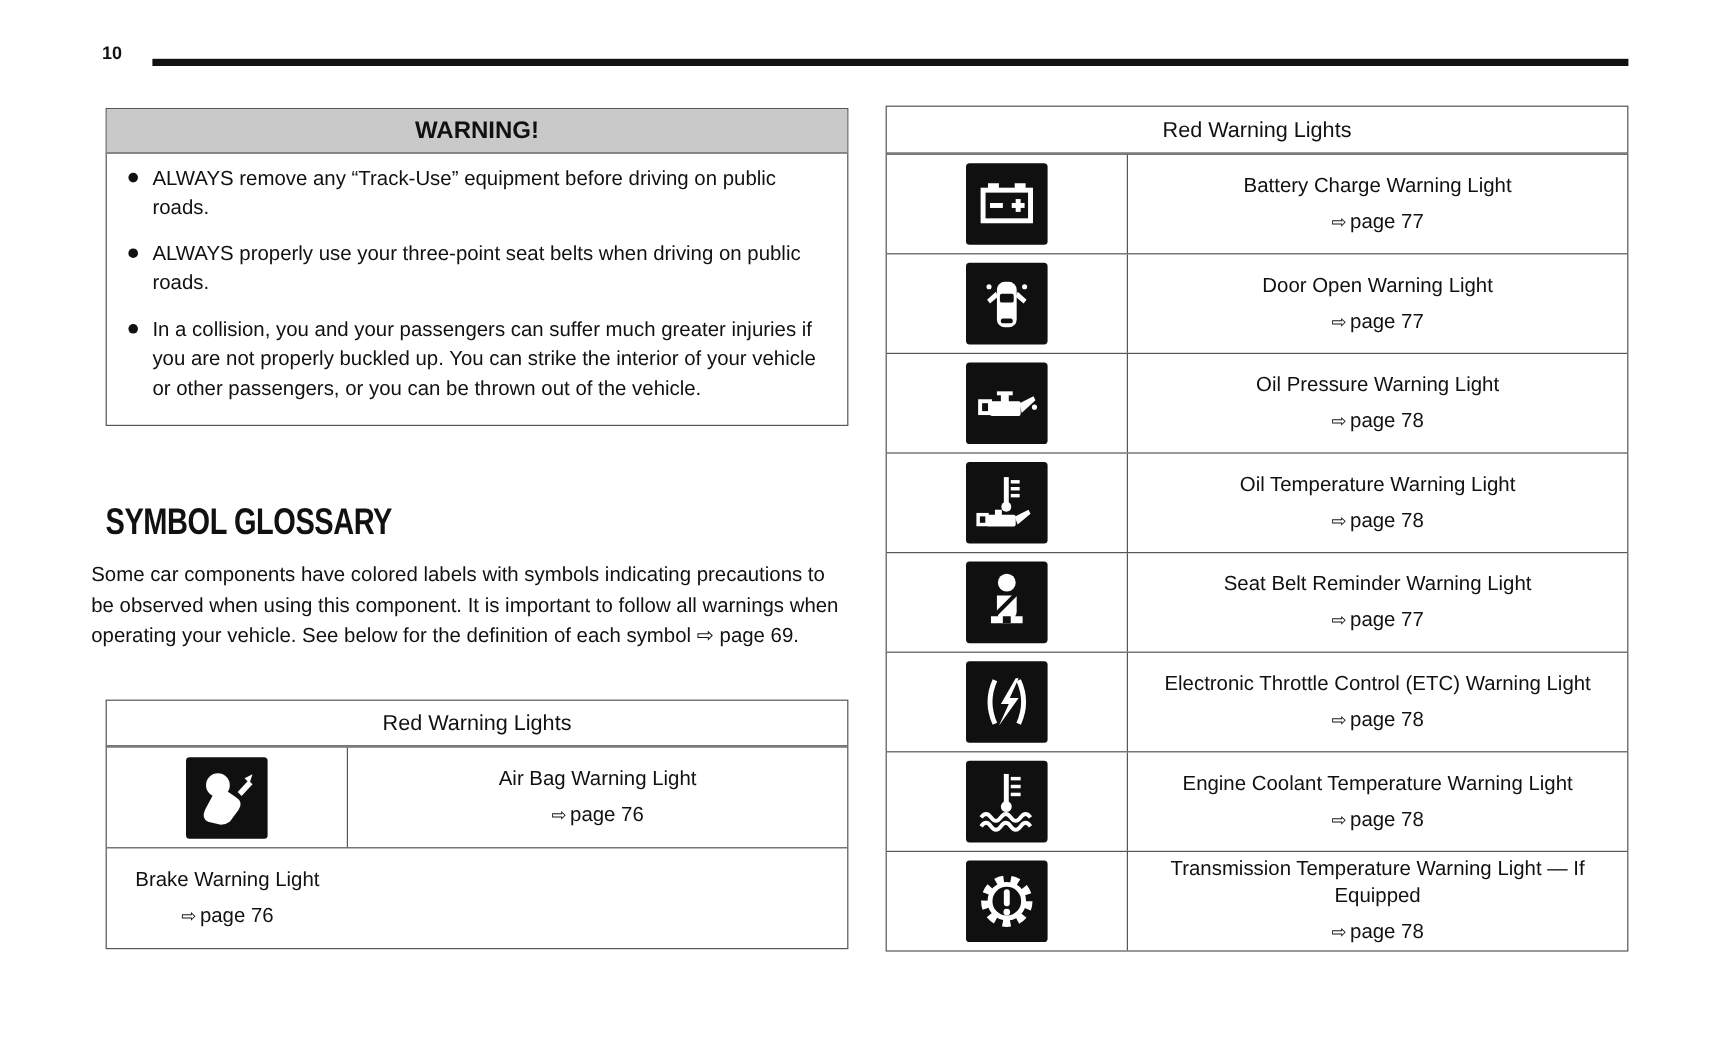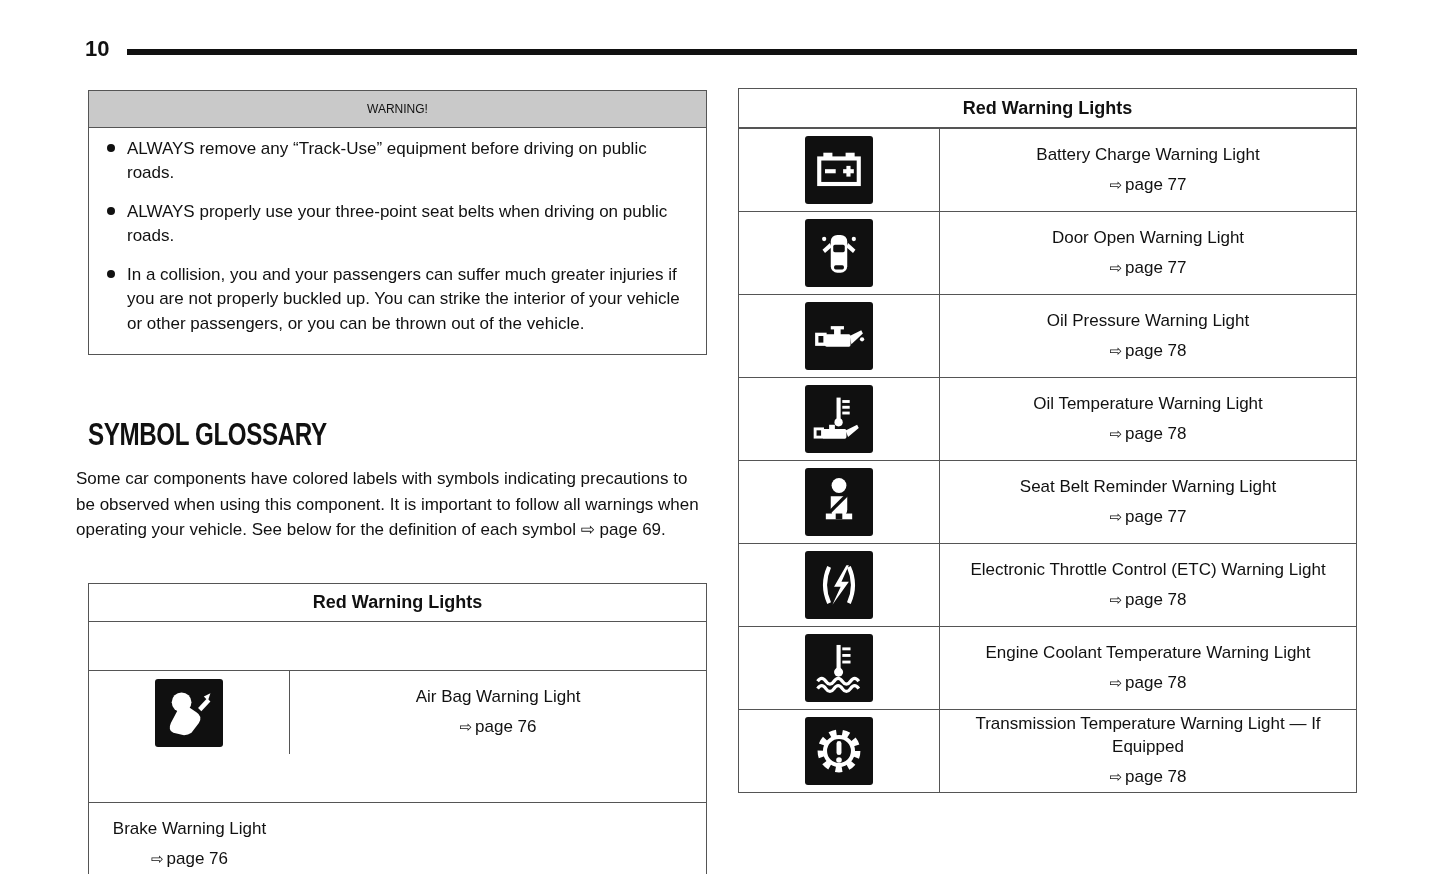--- a/index.html
+++ b/index.html
@@ -3,29 +3,29 @@
 <meta charset="utf-8">
 <style>
   * { margin:0; padding:0; box-sizing:border-box; }
   html,body { background:#ffffff; }
   .page {
     position:relative; width:1445px; height:874px; background:#ffffff;
     font-family:"Liberation Sans", sans-serif; color:#111;
     overflow:hidden;
   }
   
-  .page-number { position:absolute; left:85px; top:36px; font-size:22px; font-weight:600; }
+  .page-number { position:absolute; left:85px; top:36px; font-size:15px; font-weight:600; }
   .top-rule { position:absolute; left:127px; top:49px; width:1230px; height:6px; background:#111; }
 
   
   .warning-box { position:absolute; left:88px; top:90px; width:619px; border:1px solid #555; background:#fff; }
   .warning-header {
     height:37px; background:#c9c9c9; border-bottom:1px solid #555;
     display:flex; align-items:center; justify-content:center;
-    font-size:12px; font-weight:normal;
+    font-size:20px; font-weight:bold;
   }
   .warning-body { padding:9px 11px 16px 9px; font-size:17px; line-height:1.44; }
   .warning-intro { margin-bottom:13px; }
   .warning-bullet { position:relative; padding-left:29px; margin-bottom:14px; }
   .warning-bullet:last-child { margin-bottom:2px; }
   .warning-bullet .dot { position:absolute; left:9px; top:7px; width:8px; height:8px; border-radius:50%; background:#111; }
 
   
   .glossary-heading {
     position:absolute; left:88px; top:417px; font-size:31px; font-weight:bold;
@@ -33,27 +33,27 @@
     white-space:nowrap;
   }
   .glossary-body { position:absolute; left:76px; top:466px; width:624px; font-size:17px; line-height:1.5; }
 
   
   .sym-table { position:absolute; border:1px solid #555; background:#fff; }
   .sym-table.left  { left:88px;  top:583px; width:619px; }
   .sym-table.right { left:738px; top:88px;  width:619px; }
   .sym-header {
     display:flex; align-items:center; justify-content:center;
-    font-size:18px; font-weight:bold; border-bottom:1px solid #555;
+    font-size:18px; font-weight:normal; border-bottom:1px solid #555;
   }
   .sym-table.left  .sym-header { height:38px; }
   .sym-table.right .sym-header { height:39px; }
   .sym-row { display:grid; grid-template-columns:201px 1fr; border-top:1px solid #555; }
   .sym-row:first-of-type { border-top:none; }
-  .sym-table.left  .sym-row { height:84px;margin-top:48px; }
+  .sym-table.left  .sym-row { height:84px; }
   .sym-table.right .sym-row { height:83px; }
   .icon-cell { border-right:1px solid #555; display:flex; align-items:center; justify-content:center; }
   .text-cell {
     display:flex; flex-direction:column; align-items:center; justify-content:center;
     font-size:17px; line-height:1.35; text-align:center; padding:2px 14px;
   }
   .ref { margin-top:7px; }
   .arrow-glyph { font-size:15px; margin-right:3px; }
 
   

